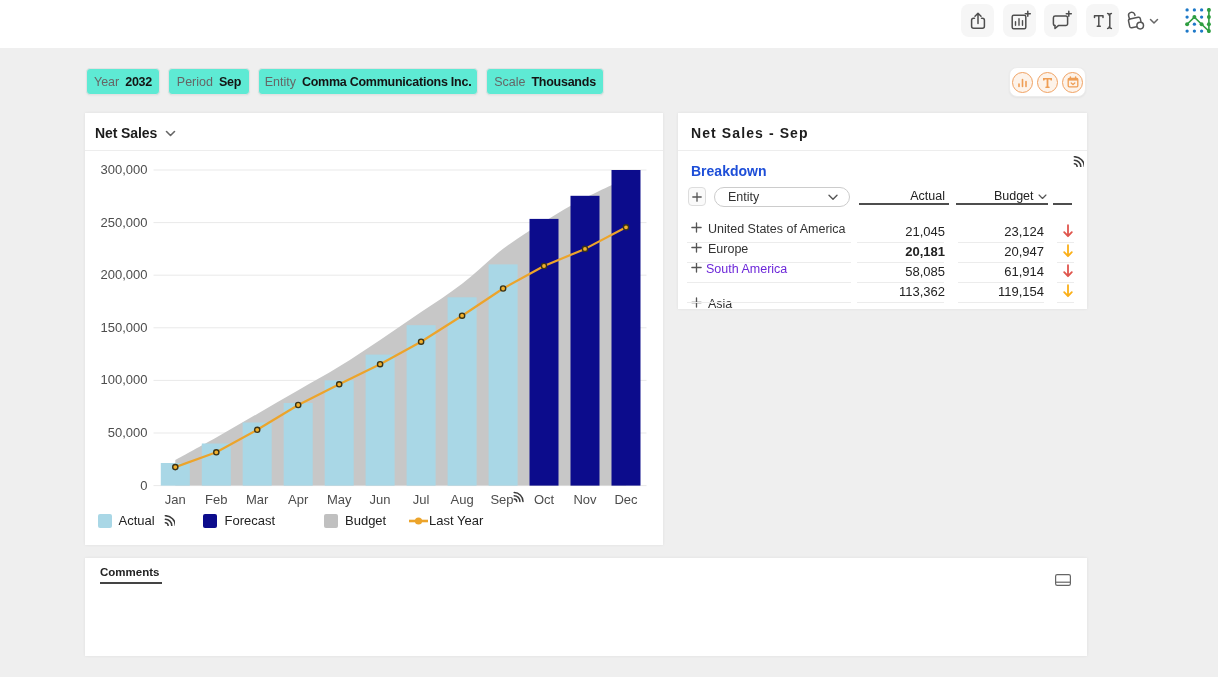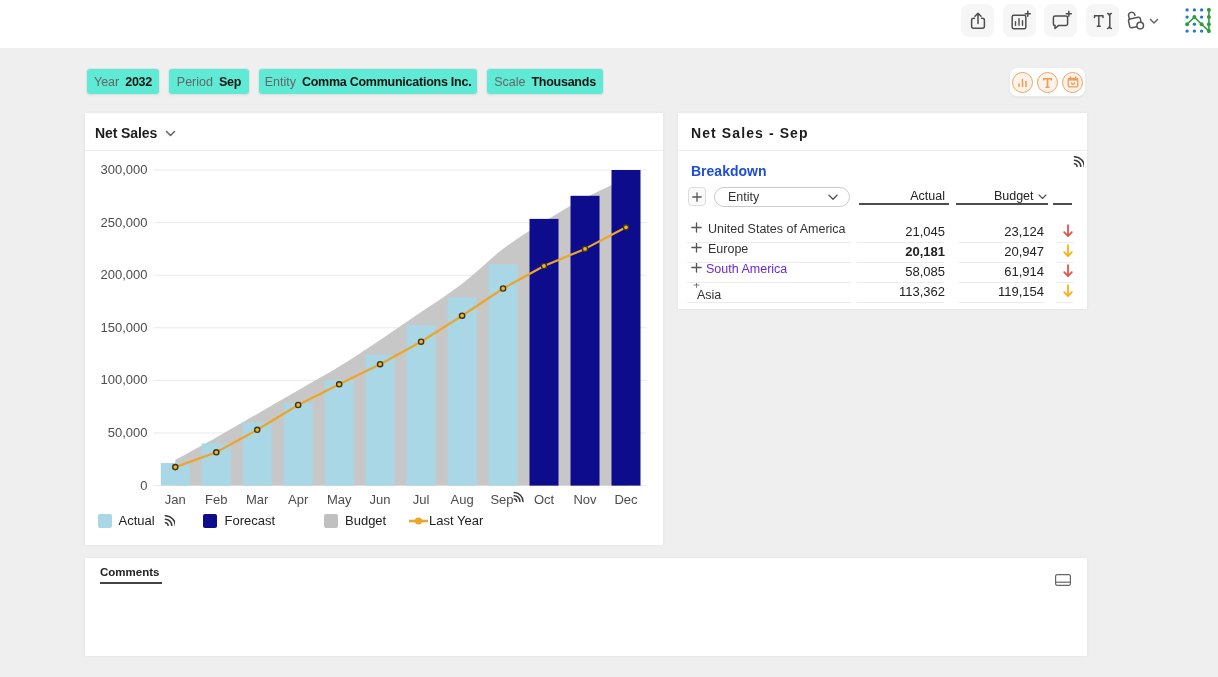--- a/index.html
+++ b/index.html
@@ -277,21 +277,21 @@
           <path d="M5 0.8 V9.2 M0.8 5 H9.2"></path>
         </svg>
       <span style="margin-left:4px; color:#6d28d9;">South America</span>
     </div>
     <div class="num" style="left:181px; top:55px; width:86px;">58,085</div>
     <div class="num" style="left:283px; top:55px; width:83px;">61,914</div>
     <svg class="abs" style="left:385px; top:55px;" width="10" height="14" viewBox="0 0 10 14" fill="none" stroke="#e0554d" stroke-width="1.8" stroke-linecap="round" stroke-linejoin="round">
         <path d="M5 1.2 V11.5 M1.2 8.2 L5 12.2 L8.8 8.2"></path>
       </svg>
 
-    <div class="brow" style="left:13px; top:73px; width:396px;flex-direction:column;">
+    <div class="brow" style="left:13px; top:88px; width:396px;">
       <svg width="11" height="11" viewBox="0 0 10 10" stroke="#555" stroke-width="1.2" stroke-linecap="round">
           <path d="M5 0.8 V9.2 M0.8 5 H9.2"></path>
         </svg>
       <span style="margin-left:6px; color:#333;">Asia</span>
     </div>
     <div class="num" style="left:181px; top:75px; width:86px;">113,362</div>
     <div class="num" style="left:283px; top:75px; width:83px;">119,154</div>
     <svg class="abs" style="left:385px; top:75px;" width="10" height="14" viewBox="0 0 10 14" fill="none" stroke="#fbb018" stroke-width="1.8" stroke-linecap="round" stroke-linejoin="round">
         <path d="M5 1.2 V11.5 M1.2 8.2 L5 12.2 L8.8 8.2"></path>
       </svg>

